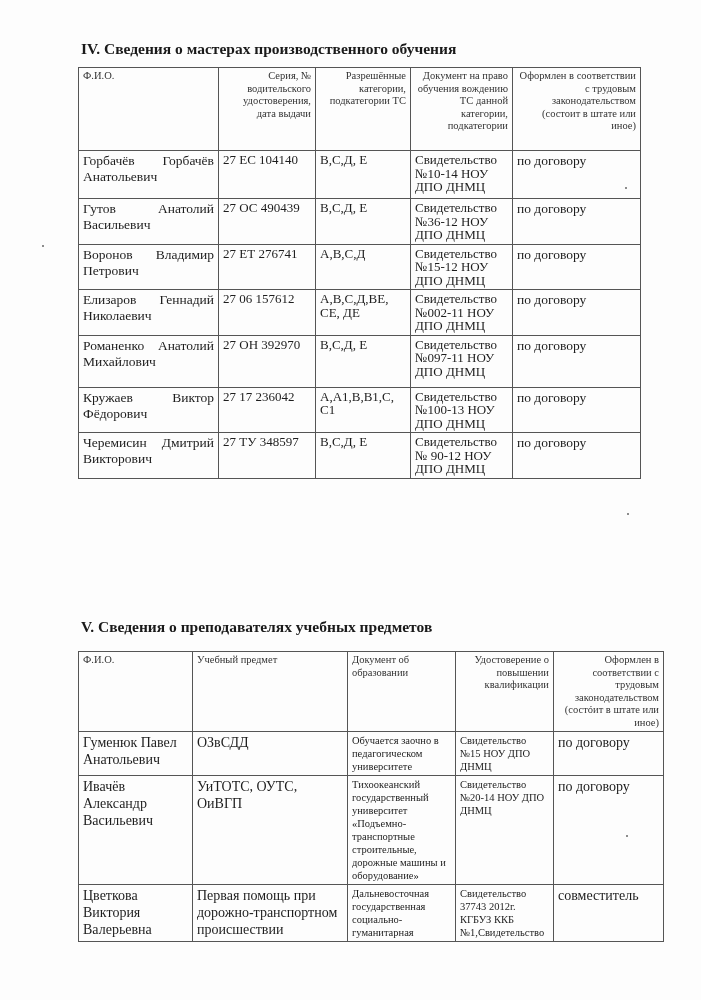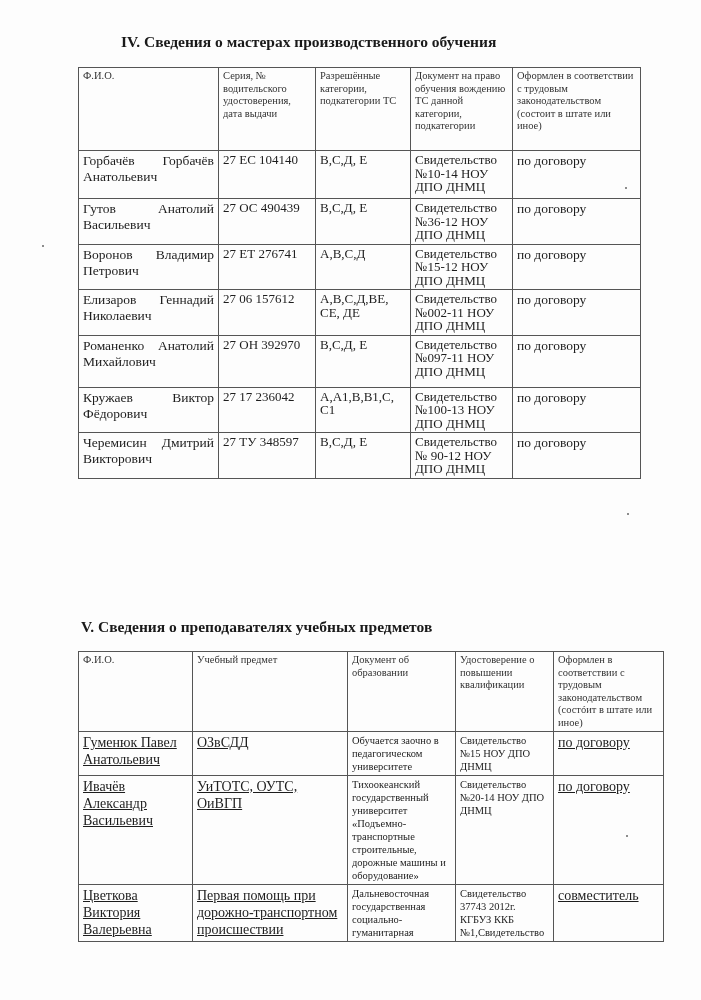--- a/index.html
+++ b/index.html
@@ -7,35 +7,35 @@
     width: 701px; height: 1000px; background: #fdfdfd; position: relative; overflow: hidden;
     font-family: "Liberation Serif", serif; color: #1d1d1d;
   }
   .section-title {
     position: absolute; left: 81px; font-weight: bold; font-size: 15.5px; color: #1a1a1a;
   }
   table { position: absolute; border-collapse: collapse; table-layout: fixed; padding-left: 48px; }
   td, th {
     border: 1px solid #555; vertical-align: top; padding: 2px 4px; font-weight: normal;
   }
-  th { font-size: 10.5px; line-height: 12.5px; color: #333; text-align: left; }
+  th { font-size: 10.5px; line-height: 12.5px; color: #333; text-align: right; }
   th.left { text-align: left; }
   td { font-size: 13.5px; line-height: 16px; }
   td.small { font-size: 13px; line-height: 13.5px; }
   td.name { text-align: justify; text-align-last: left; }
   .t1 { left: 78px; top: 67px; width: 562px; }
   .t2 { left: 78px; top: 651px; width: 585px; }
   .t2 td.doc { font-size: 10.5px; line-height: 13px; }
-  .t2 td.big { font-size: 14px; line-height: 17px; text-decoration: underline; }
+  .t2 td.big { font-size: 14px; line-height: 17px; }
   .dot { position: absolute; width: 2px; height: 2px; background: #666; border-radius: 1px; }
 </style>
 </head>
 <body>
 
-<div class="section-title" style="top:33px;margin-left:40px;">IV. Сведения о мастерах производственного обучения</div>
+<div class="section-title" style="top:40px;">IV. Сведения о мастерах производственного обучения</div>
 
 <table class="t1">
   <colgroup>
     <col style="width:140px">
       <col style="width:97px">
       <col style="width:95px">
       <col style="width:102px">
       <col style="width:128px">
   </colgroup>
   <thead>

